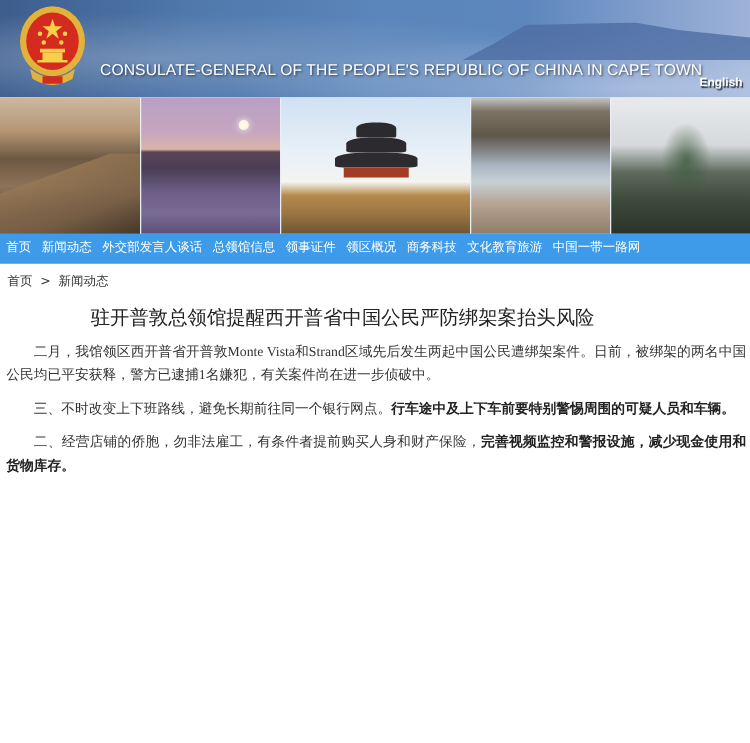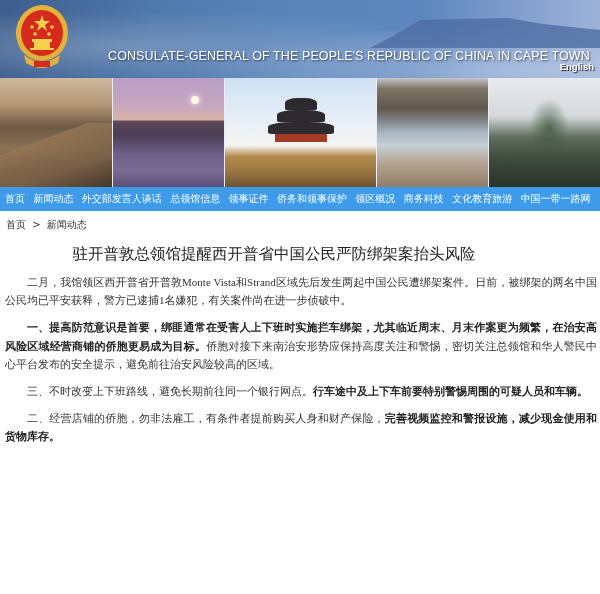--- a/index.html
+++ b/index.html
@@ -32,21 +32,20 @@
     font-size: 34px; letter-spacing: 1px; color: #fff;
     text-shadow: 1px 1px 2px rgba(0,0,0,0.55);
     white-space: nowrap;
   }
   .site-title-en {
     position: absolute; left: 80px; top: 49px;
     font-family: "Liberation Sans", sans-serif;
     font-size: 12.5px; color: #fff; letter-spacing: 0.1px;
     text-shadow: 1px 1px 2px rgba(0,0,0,0.6);
     white-space: nowrap;
-    margin-left: 28px;
   }
   .english-link {
     position: absolute; right: 6px; top: 61px;
     font-family: "Liberation Sans", sans-serif; font-weight: bold;
     font-size: 9.5px; color: #fff; text-decoration: none;
     text-shadow: 1px 1px 1px rgba(0,0,0,0.8);
   }
 
   
   .photos { position: absolute; left: 0; top: 78px; width: 600px; height: 109px; background: #e9eef4; }
@@ -129,42 +128,38 @@
   <div class="photo p5"></div>
 </div>
 
 <nav class="nav">
   <ul>
     <li>首页</li>
     <li>新闻动态</li>
     <li>外交部发言人谈话</li>
     <li>总领馆信息</li>
     <li>领事证件</li>
-    <li>侨务和领事保护</li>
     <li>领区概况</li>
     <li>商务科技</li>
     <li>文化教育旅游</li>
     <li>中国一带一路网</li>
   </ul>
 </nav>
 
 <div class="breadcrumb">
   <span>首页</span>
   <span>&gt;</span>
   <span>新闻动态</span>
 </div>
 
 <h1 class="article-title" style="font-weight:normal;">驻开普敦总领馆提醒西开普省中国公民严防绑架案抬头风险</h1>
 
 <div class="article-body">
   <p>
     <span>二月，我馆领区西开普省开普敦Monte Vista和Strand区域先后发生两起中国公民遭绑架案件。日前，被绑架的两名中国公民均已平安获释，警方已逮捕1名嫌犯，有关案件尚在进一步侦破中。</span>
   </p>
   <p>
-    <b>一、提高防范意识是首要，绑匪通常在受害人上下班时实施拦车绑架，尤其临近周末、月末作案更为频繁，在治安高风险区域经营商铺的侨胞更易成为目标。</b><span>侨胞对接下来南治安形势应保持高度关注和警惕，密切关注总领馆和华人警民中心平台发布的安全提示，避免前往治安风险较高的区域。</span>
-  </p>
-  <p>
     <span>三、不时改变上下班路线，避免长期前往同一个银行网点。</span><b>行车途中及上下车前要特别警惕周围的可疑人员和车辆。</b>
   </p>
   <p>
     <span>二、经营店铺的侨胞，勿非法雇工，有条件者提前购买人身和财产保险，</span><b>完善视频监控和警报设施，减少现金使用和货物库存。</b>
   </p>
 </div>
 
 </body></html>

